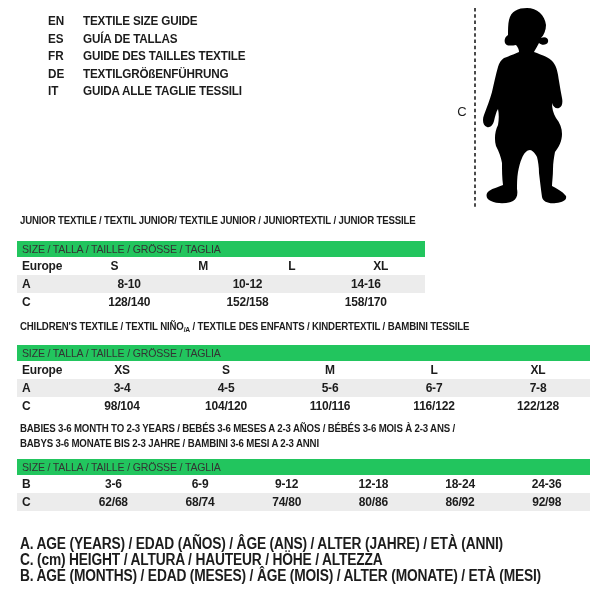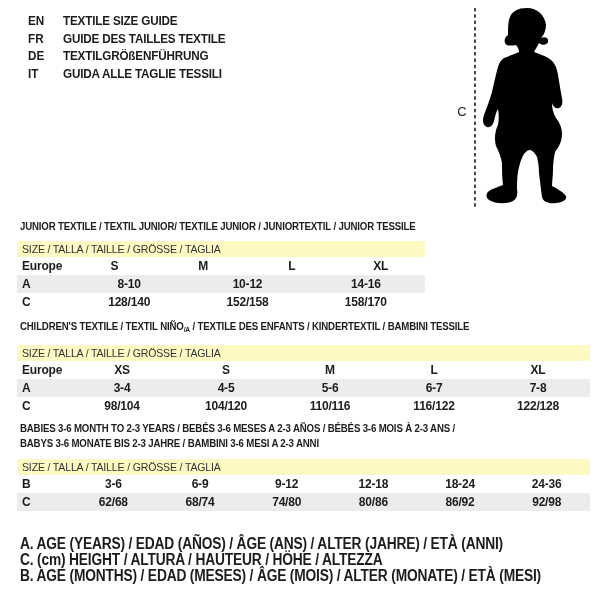--- a/index.html
+++ b/index.html
@@ -4,61 +4,65 @@
 <style>
   html,body{margin:0;padding:0;background:#fff;}
   .canvas{
     position:relative;width:600px;height:600px;background:#ffffff;overflow:hidden;
     font-family:"Liberation Sans","DejaVu Sans",sans-serif;color:#1c1c1c;
   }
   .cond{display:inline-block;transform:scaleX(0.86);transform-origin:left center;white-space:nowrap;letter-spacing:-0.2px;}
 
   
   .lang-list{position:absolute;left:28px;top:12px;}
-  .lang-row{display:flex;line-height:17.5px;font-size:13px;font-weight:bold;}
+  .lang-row{display:flex;line-height:17.5px;font-size:13px;font-weight:bold;margin-left:20px;}
   .lang-code{width:35px;display:inline-block;transform:scaleX(0.9);transform-origin:left center;}
   .lang-label{display:inline-block;transform:scaleX(0.9);transform-origin:left center;white-space:nowrap;letter-spacing:-0.2px;}
 
   
   .figure{position:absolute;left:450px;top:0;width:150px;height:212px;}
   .c-marker{position:absolute;left:4px;top:104px;width:16px;text-align:center;font-size:13px;color:#1c1c1c;}
 
   
   .tbl-title{position:absolute;left:20px;font-size:11.5px;font-weight:bold;white-space:nowrap;}
   .tbl-title .cond{transform:scaleX(0.84);}
   .title-sub{font-size:8px;vertical-align:-2px;}
-  #t1-title{top:220px;}
+  #t1-title{top:214px;}
   #t2-title{top:320px;text-decoration:underline;}
   #t3-title{top:421px;line-height:15px;text-decoration:underline;}
 
   
   .tbl{position:absolute;left:17px;}
   #t1{top:241px;width:408px;}
   #t2{top:345px;width:573px;}
   #t3{top:459px;width:573px;}
-  .thead{height:16px;line-height:16px;background:#fef9c3;padding-left:5px;font-size:11.5px;color:#333;}
+  .thead{height:16px;line-height:16px;background:#22c55e;padding-left:5px;font-size:11.5px;color:#333;}
   .thead .cond{transform:scaleX(0.92);}
   .trow{display:flex;height:18px;line-height:18px;font-size:12px;letter-spacing:-0.2px;font-weight:bold;}
   .trow.alt{background:#ececec;}
   .trow .lab{width:48px;padding-left:5px;text-align:left;}
   .trow .cell{flex:1;text-align:center;}
 
   
   .legend{position:absolute;left:20px;top:536px;font-size:16px;font-weight:bold;}
   .legend-line{line-height:16px;}
 </style>
 </head>
 <body>
 
 <div class="canvas">
 
   <div class="lang-list">
     <div class="lang-row">
       <span class="lang-code">EN</span>
       <span class="lang-label">TEXTILE SIZE GUIDE</span>
+    </div>
+    <div class="lang-row">
+      <span class="lang-code">ES</span>
+      <span class="lang-label">GUÍA DE TALLAS</span>
     </div>
     <div class="lang-row">
       <span class="lang-code">FR</span>
       <span class="lang-label">GUIDE DES TAILLES TEXTILE</span>
     </div>
     <div class="lang-row">
       <span class="lang-code">DE</span>
       <span class="lang-label">TEXTILGRÖßENFÜHRUNG</span>
     </div>
     <div class="lang-row">

